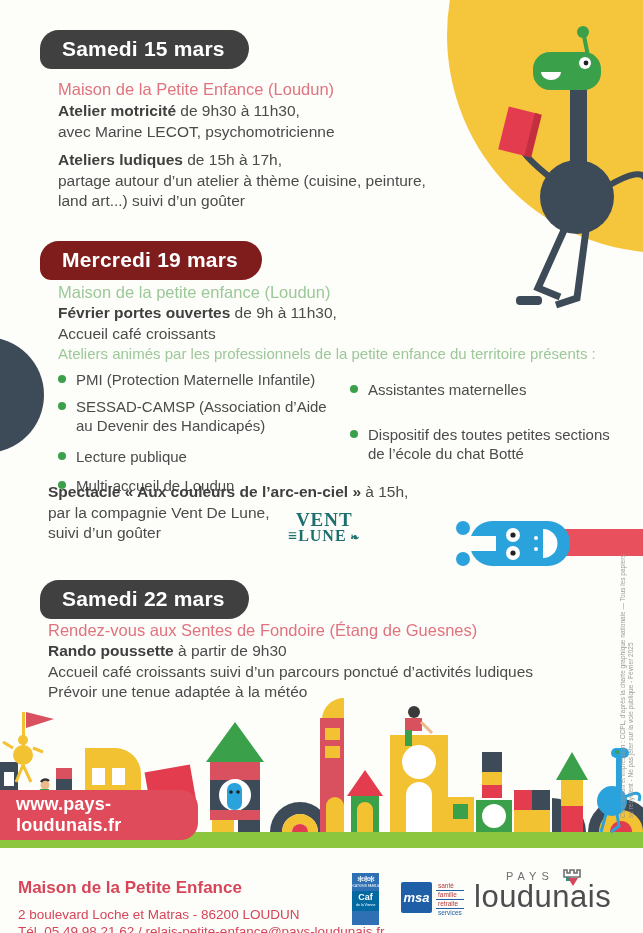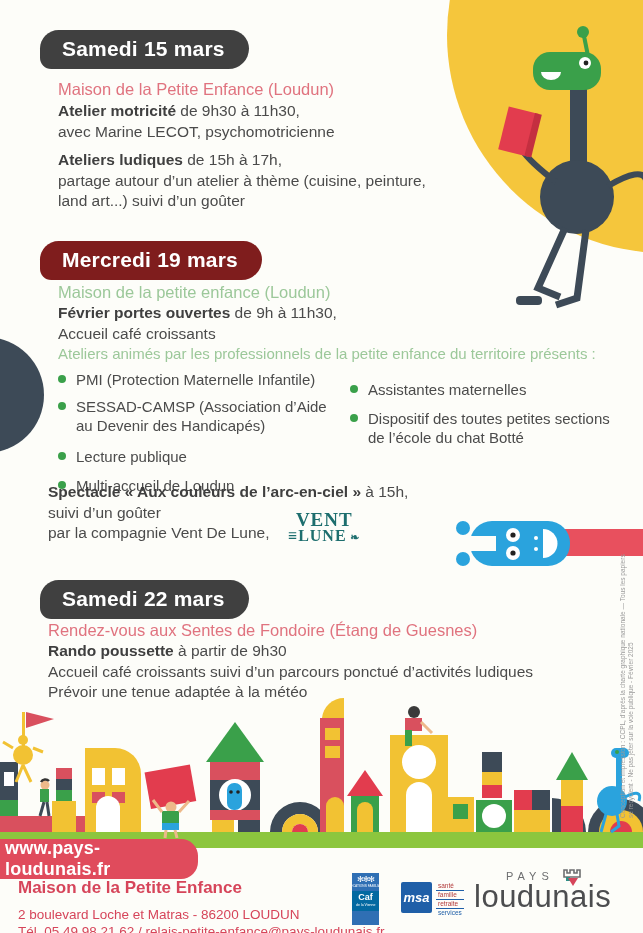--- a/index.html
+++ b/index.html
@@ -25,22 +25,22 @@
   .bullets{position:absolute;margin:0;padding:0;list-style:none;color:#4b4b4b;font-size:15px;line-height:19px;}
   .bullets li{position:relative;padding-left:20px;margin-bottom:8px;}
   .bullets li .dot{position:absolute;left:2px;top:5px;width:8px;height:8px;border-radius:50%;background:#3aa04a;}
 
   .vent-logo{position:absolute;left:288px;top:512px;color:#1d6e6e;text-align:center;line-height:16px;
              font-family:"Liberation Serif", serif;font-weight:bold;}
   .vent-logo .l1{font-size:19px;letter-spacing:1px;}
   .vent-logo .l2{font-size:16px;letter-spacing:1px;}
   .vent-logo .swirl{font-size:11px;}
 
-  .www-bar{position:absolute;left:0;top:839px;width:198px;height:40px;background:#e04b5c;z-index:3;
-           border-radius:0 17px 17px 0;display:flex;align-items:center;padding-left:5px;box-sizing:border-box;}
+  .www-bar{position:absolute;left:0;top:790px;width:198px;height:50px;background:#e04b5c;z-index:3;
+           border-radius:0 17px 17px 0;display:flex;align-items:center;padding-left:16px;box-sizing:border-box;}
   .www-bar span{color:#fff;font-weight:bold;font-size:18px;letter-spacing:.2px;}
 
   .footer-contact{position:absolute;left:18px;top:878px;color:#d6455a;z-index:2;}
   .footer-contact .org{font-weight:bold;font-size:17px;margin-bottom:8px;}
   .footer-contact .addr,.footer-contact .tel{font-size:13.5px;line-height:17px;}
 
   .caf-logo{position:absolute;left:352px;top:873px;width:27px;height:52px;background:#2f6fb4;z-index:2;
             display:flex;flex-direction:column;align-items:center;justify-content:flex-start;overflow:hidden;}
   .caf-logo .stars{color:#fff;font-size:8px;line-height:8px;margin-top:3px;letter-spacing:-1px;}
   .caf-logo .tiny{color:#fff;font-size:5px;line-height:5px;transform:scale(.65);white-space:nowrap;}
@@ -236,27 +236,27 @@
     <div class="intro-green">Ateliers animés par les professionnels de la petite enfance du territoire présents :</div>
 
     <ul class="bullets" style="left:56px;top:370px;width:282px">
       <li><span class="dot"></span><span>PMI (Protection Maternelle Infantile)</span></li>
       <li><span class="dot"></span><span>SESSAD-CAMSP (Association d’Aide au Devenir des Handicapés)</span></li>
       <li style="margin-top:12px"><span class="dot"></span><span>Lecture publique</span></li>
       <li style="margin-top:10px"><span class="dot"></span><span>Multi-accueil de Loudun</span></li>
     </ul>
     <ul class="bullets" style="left:348px;top:370px;width:265px">
       <li style="margin-top:10px"><span class="dot"></span><span>Assistantes maternelles</span></li>
-      <li style="margin-top:10px"><span class="dot"></span><span>Dispositif des toutes petites sections de l’école du chat Botté</span></li>
+      <li style="margin-top:26px"><span class="dot"></span><span>Dispositif des toutes petites sections de l’école du chat Botté</span></li>
     </ul>
 
     <div class="body-text" style="left:48px;top:482px">
       <div><b>Spectacle « Aux couleurs de l’arc-en-ciel »</b><span> à 15h,</span></div>
+      <div>par la compagnie Vent De Lune,</div>
       <div>suivi d’un goûter</div>
-      <div>par la compagnie Vent De Lune,</div>
     </div>
     <div class="vent-logo">
       <div class="l1"><span>VENT</span></div>
       <div class="l2">≡<span>LUNE</span><span class="swirl"> ❧</span></div>
     </div>
 
     <div class="badge red" style="top:580px">Samedi 22 mars</div>
     <div class="loc pink" style="left:48px;top:621px">Rendez-vous aux Sentes de Fondoire (Étang de Guesnes)</div>
     <div class="body-text" style="left:48px;top:641px">
       <div><b>Rando poussette</b><span> à partir de 9h30</span></div>

